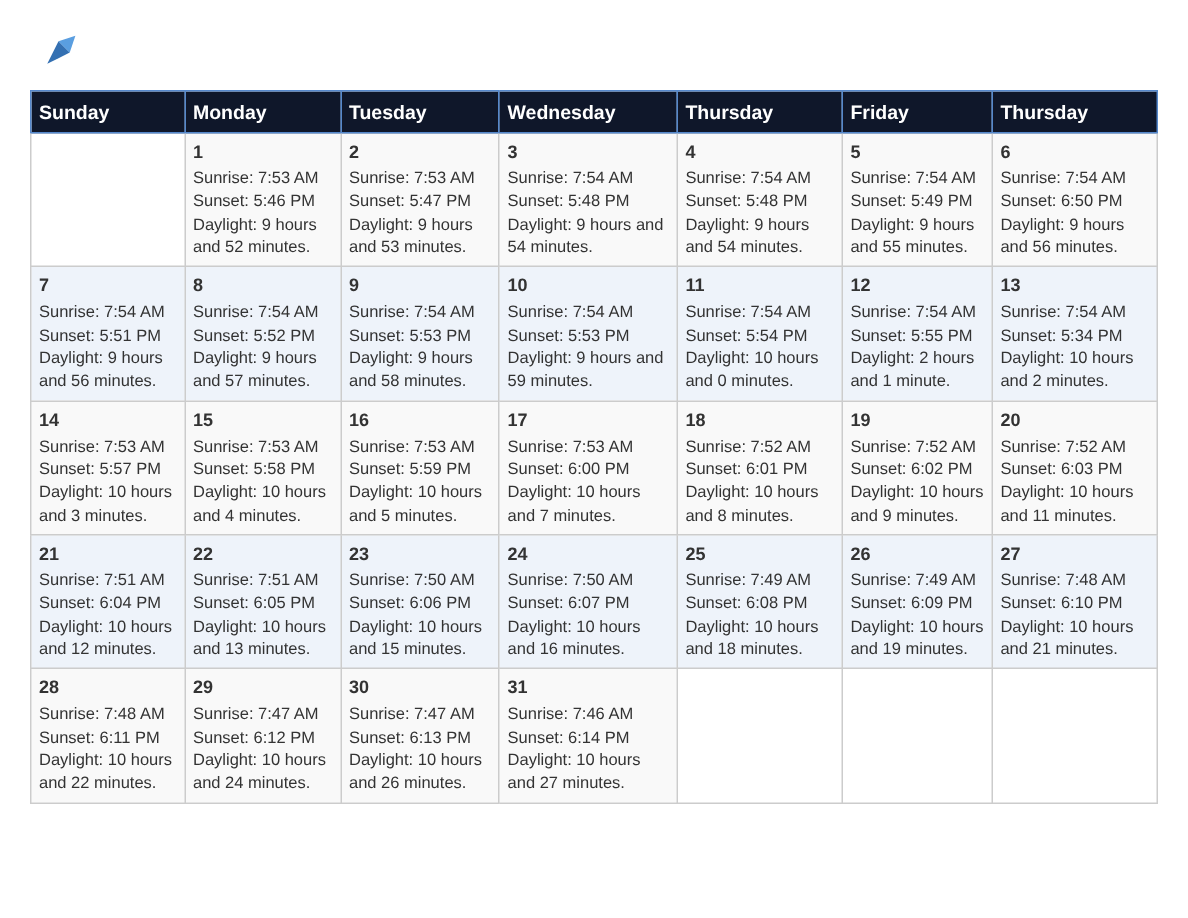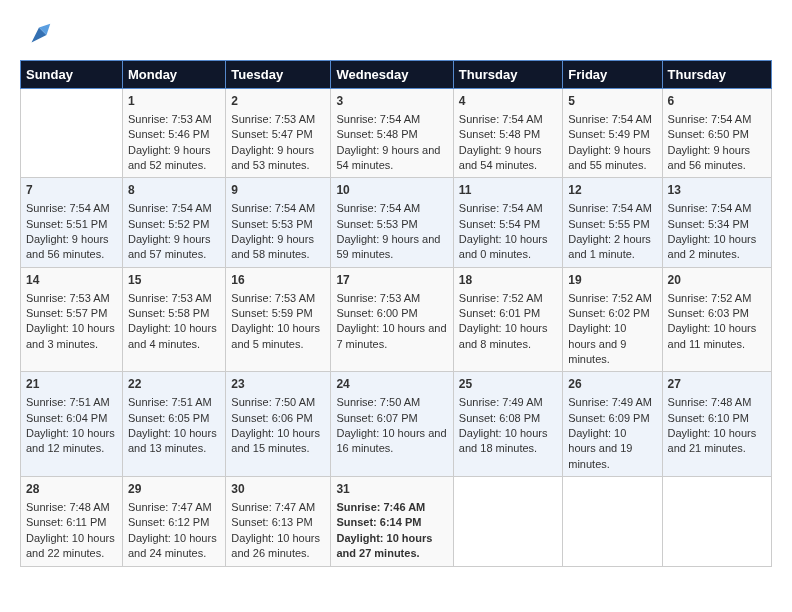--- a/index.html
+++ b/index.html
@@ -251,20 +251,20 @@
         <td>
           <span class="day-number">29</span>
           <div class="cell-content" style="white-space: pre-line;"><div>Sunrise: 7:47 AM</div><div>Sunset: 6:12 PM</div><div>Daylight: 10 hours and 24 minutes.</div></div>
         </td>
         <td>
           <span class="day-number">30</span>
           <div class="cell-content" style="white-space: pre-line;"><div>Sunrise: 7:47 AM</div><div>Sunset: 6:13 PM</div><div>Daylight: 10 hours and 26 minutes.</div></div>
         </td>
         <td>
           <span class="day-number">31</span>
-          <div class="cell-content" style="white-space: pre-line; font-weight: bold;"><div>Sunrise: 7:46 AM</div><div>Sunset: 6:14 PM</div><div>Daylight: 10 hours and 27 minutes.</div></div>
+          <div class="cell-content" style="white-space: pre-line;"><div>Sunrise: 7:46 AM</div><div>Sunset: 6:14 PM</div><div>Daylight: 10 hours and 27 minutes.</div></div>
         </td>
         <td class="empty"></td>
         <td class="empty"></td>
         <td class="empty"></td>
       </tr>
     </tbody>
 </table>
 
 </body></html>

